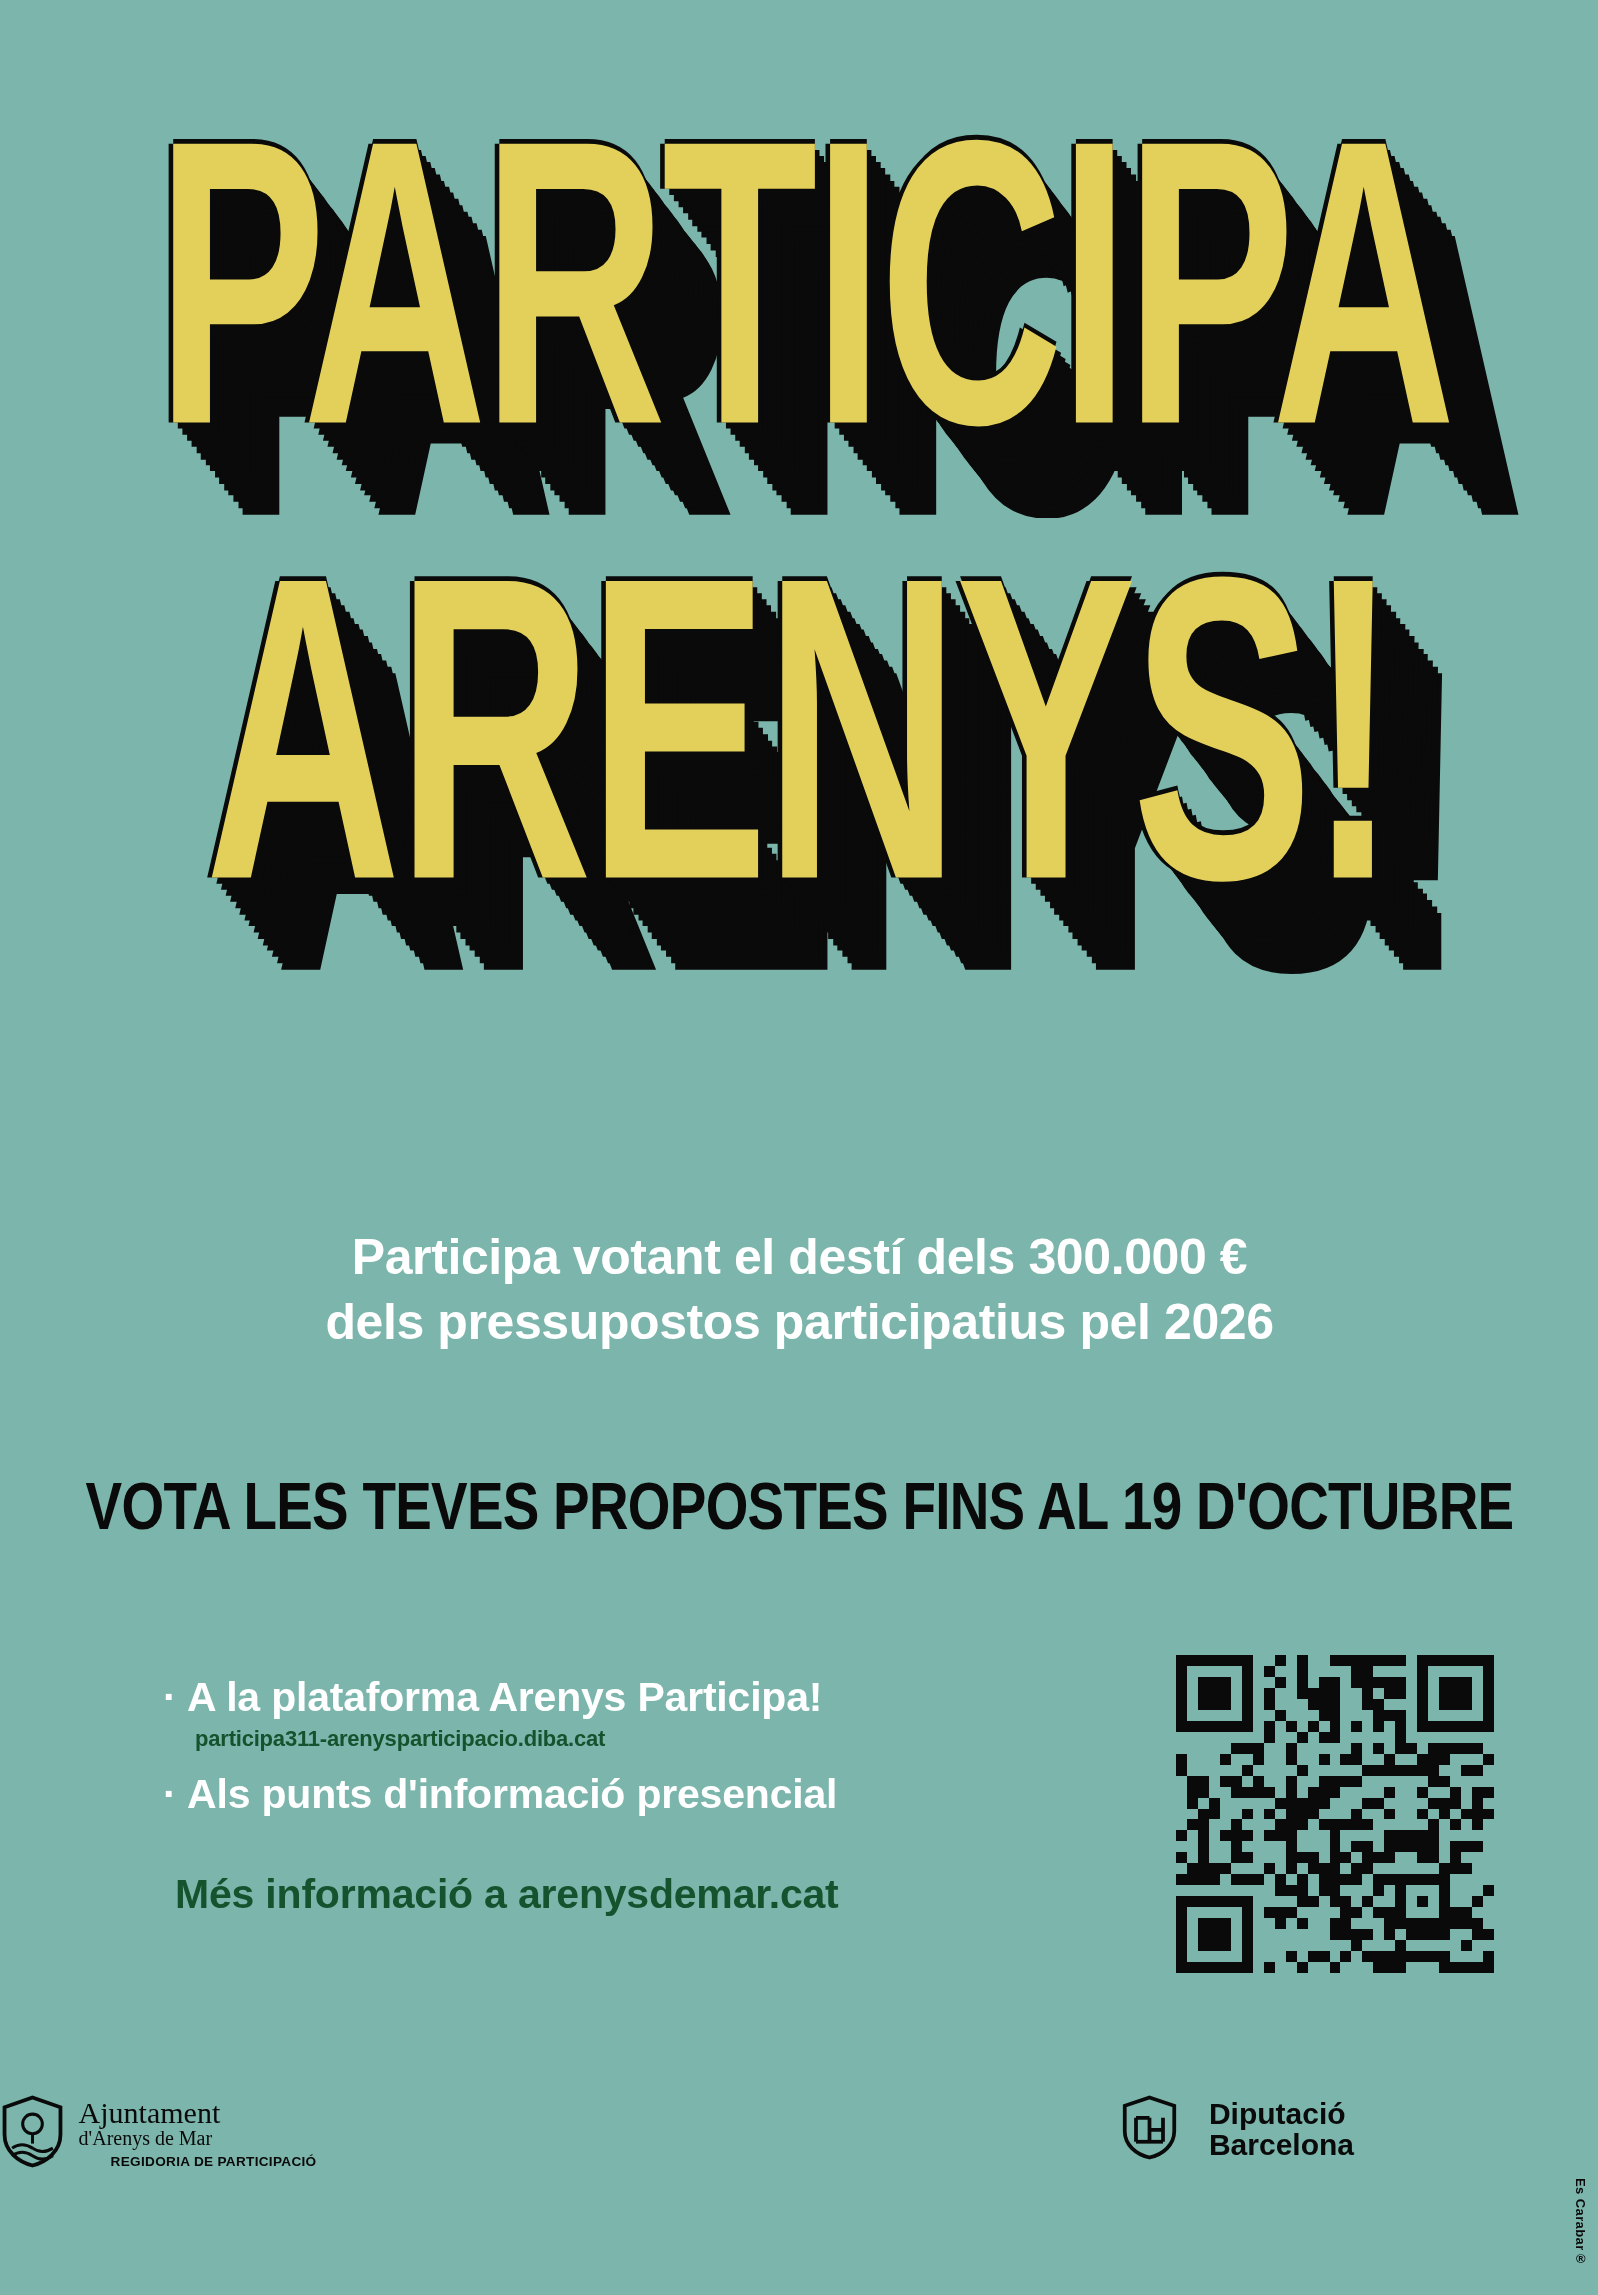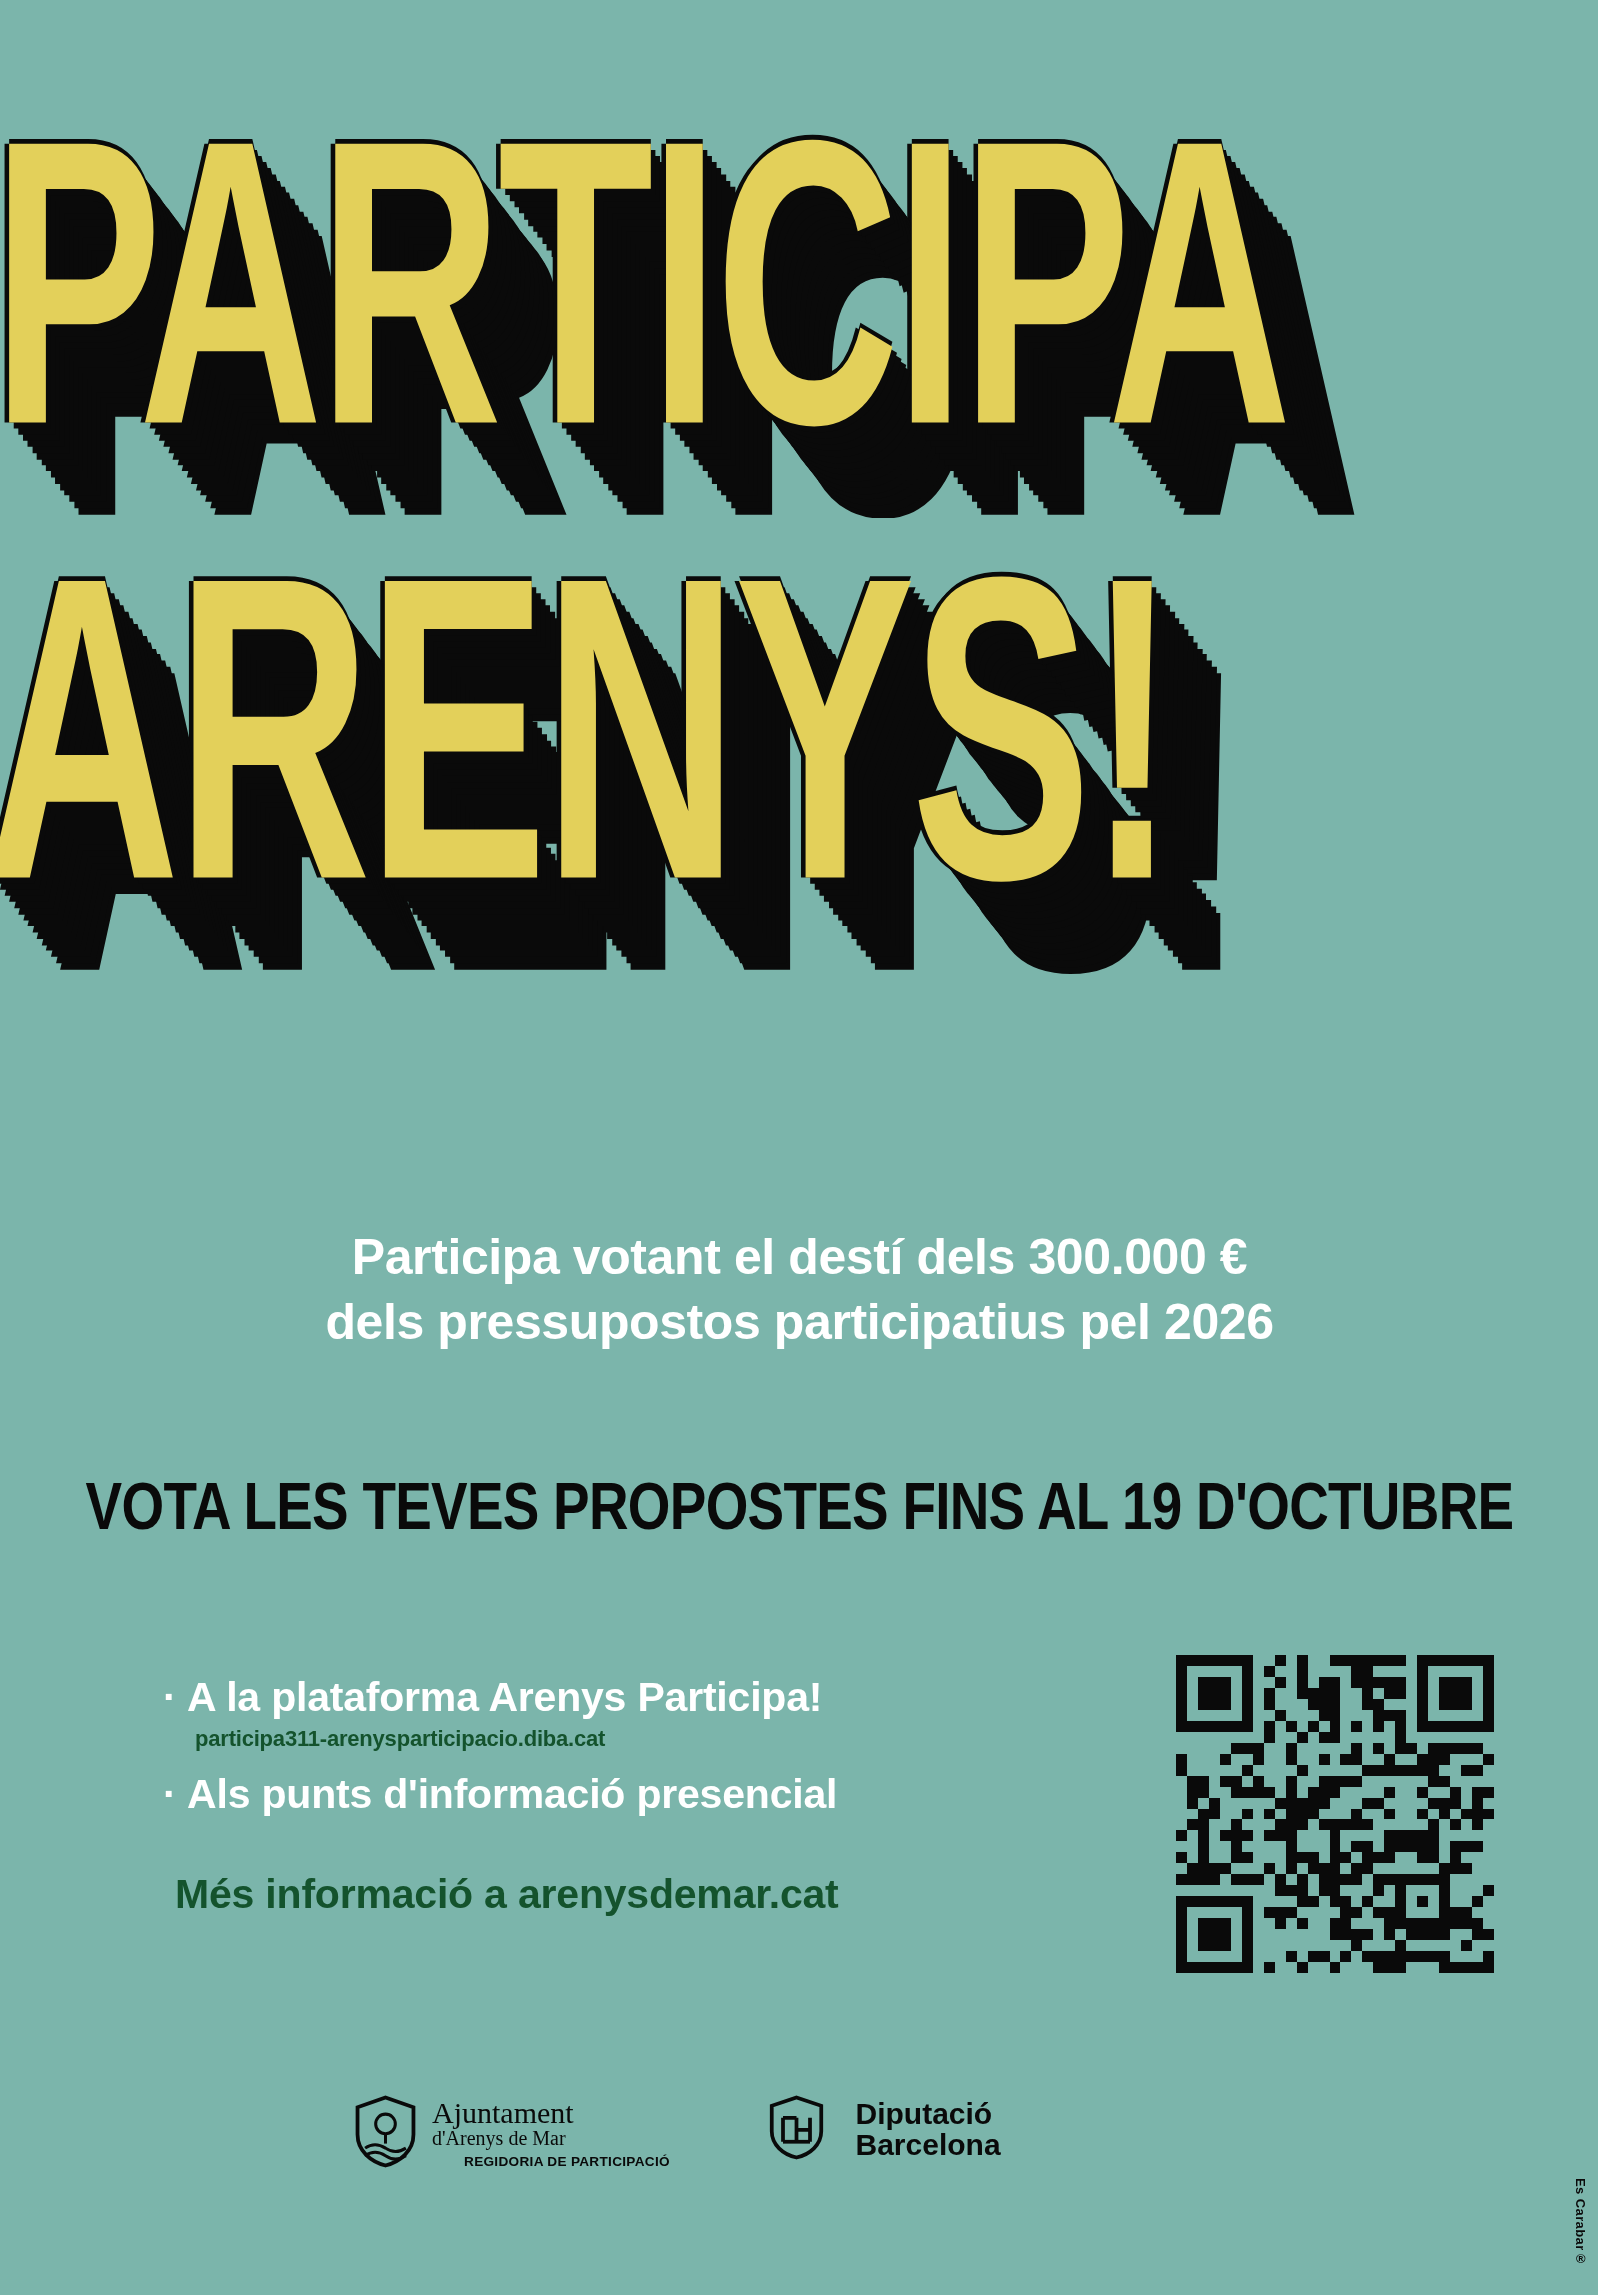--- a/index.html
+++ b/index.html
@@ -22,21 +22,21 @@
     background: #7bb5ab;
     overflow: hidden;
   }
 
   
   .headline-block {
     position: absolute;
     left: 0;
     top: 113px;
     width: 1599px;
-    text-align: left;
+    text-align: center;
   }
 
   .hl-line {
     position: relative;
     font-family: "Liberation Sans", sans-serif;
     font-weight: bold;
     color: #e3d05a;
     line-height: 0.84;
     letter-spacing: -4.5px;
     white-space: nowrap;
@@ -160,21 +160,21 @@
   .qr-grid i { display: block; }
   .qr-grid i.on { background: #0a0a0a; }
 
   
   .footer {
     position: absolute;
     left: 0;
     top: 2095px;
     width: 1354px;
     display: flex;
-    justify-content: center;
+    justify-content: space-between;
     align-items: flex-start;
     gap: 98px;
   }
   .logo {
     display: flex;
     align-items: center;
     gap: 13.6px;
     color: #0a0a0a;
   }
   .logo-mark { flex: 0 0 auto; }

